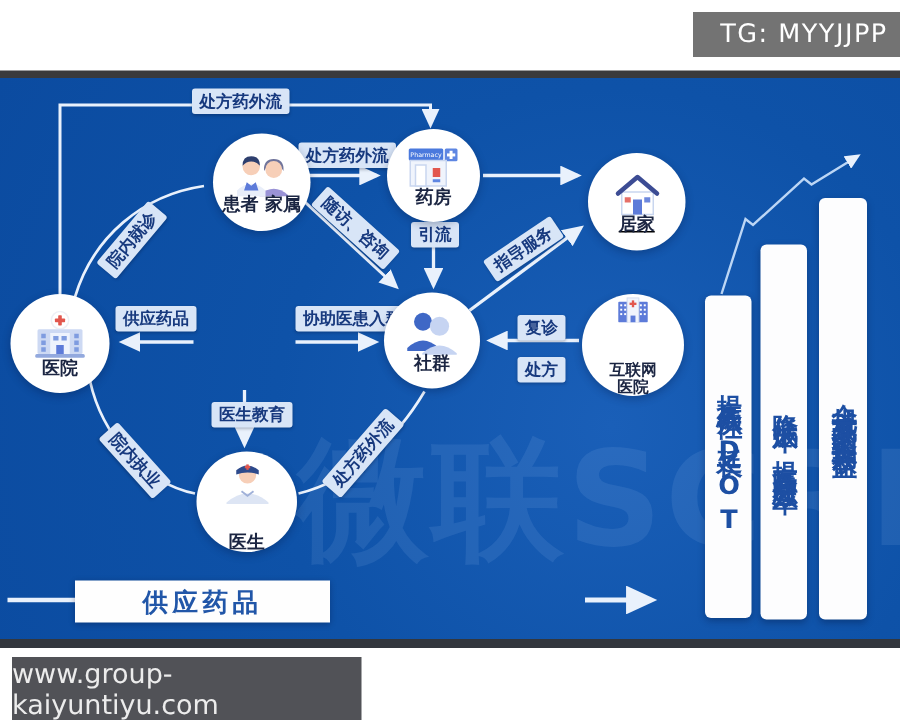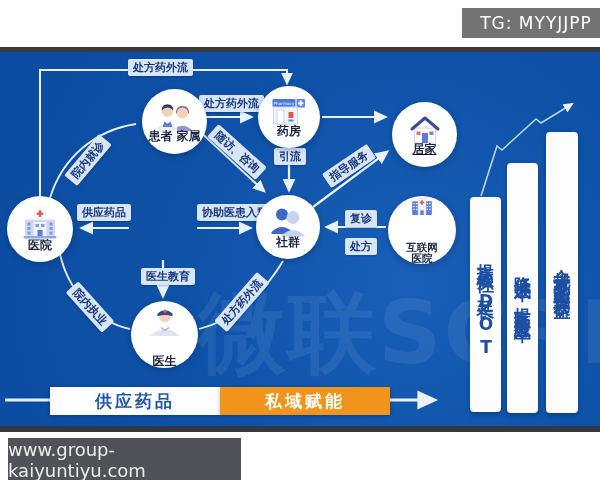--- a/index.html
+++ b/index.html
@@ -207,21 +207,20 @@
         <circle cx="20" cy="14.5" r="5.8" fill="#f7cfb8"></circle>
         <path d="M12.5,11.5 q7.5,-6.5 15,0 v2.8 q-7.5,-2.6 -15,0 z" fill="#2d4a8c"></path>
         <rect x="19.2" y="7.6" width="1.6" height="3.6" fill="#e2574e"></rect>
         <rect x="18.2" y="8.6" width="3.6" height="1.6" fill="#e2574e"></rect>
         <path d="M16,25.5 l4,3 l4,-3" stroke="#9fb0d8" stroke-width="1.2" fill="none"></path>
       </svg>
       <div class="nlabel">医生</div>
     </div>
 
     <div class="mode-bar traditional">供应药品</div>
-    <div class="mode-bar private">私域赋能</div>
 
     <div class="vbar b1">
         <span>提高依从性　延长DOT</span>
       </div>
     <div class="vbar b2">
         <span>降低成本　提高医疗总效率</span>
       </div>
     <div class="vbar b3">
         <span>合规方式下的药企长期获益</span>
       </div>

